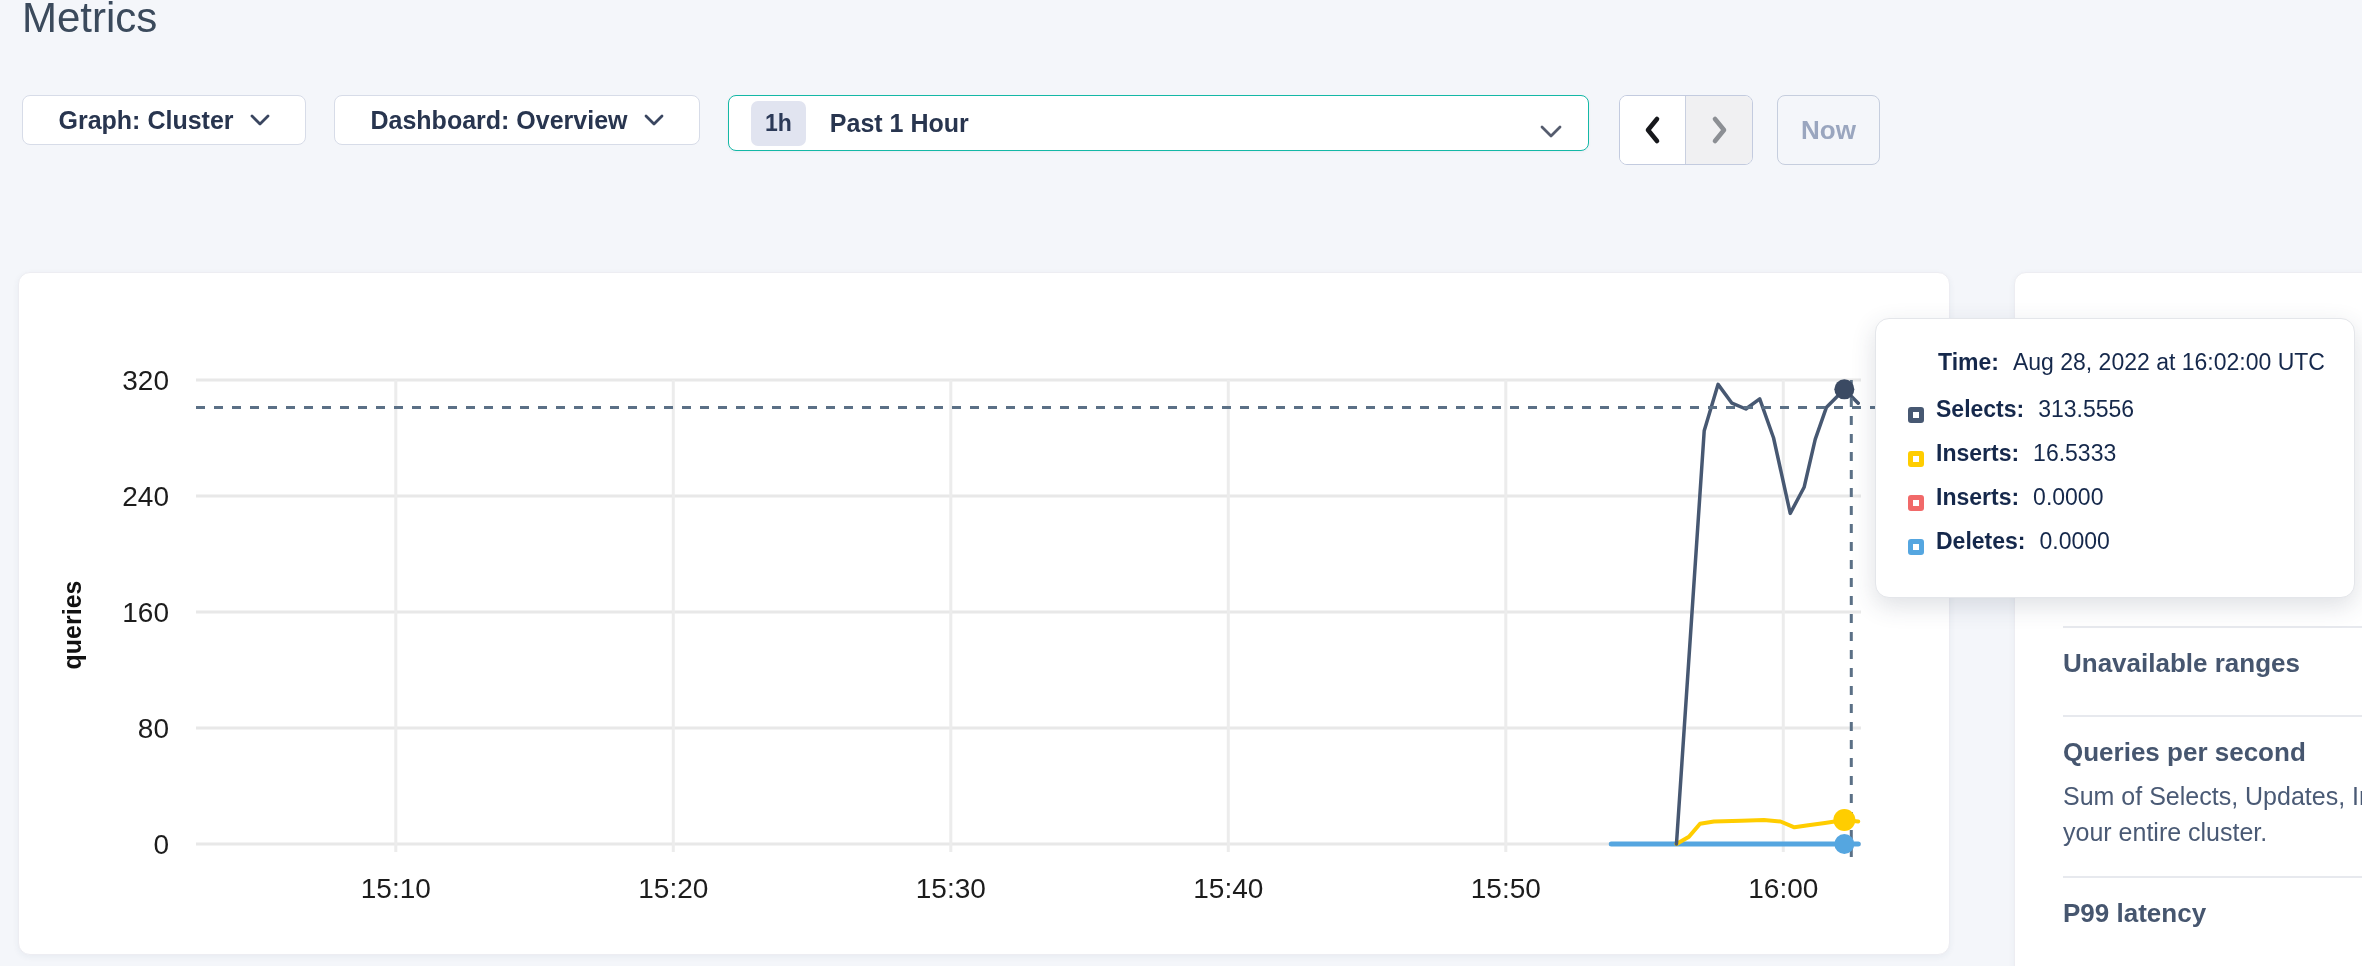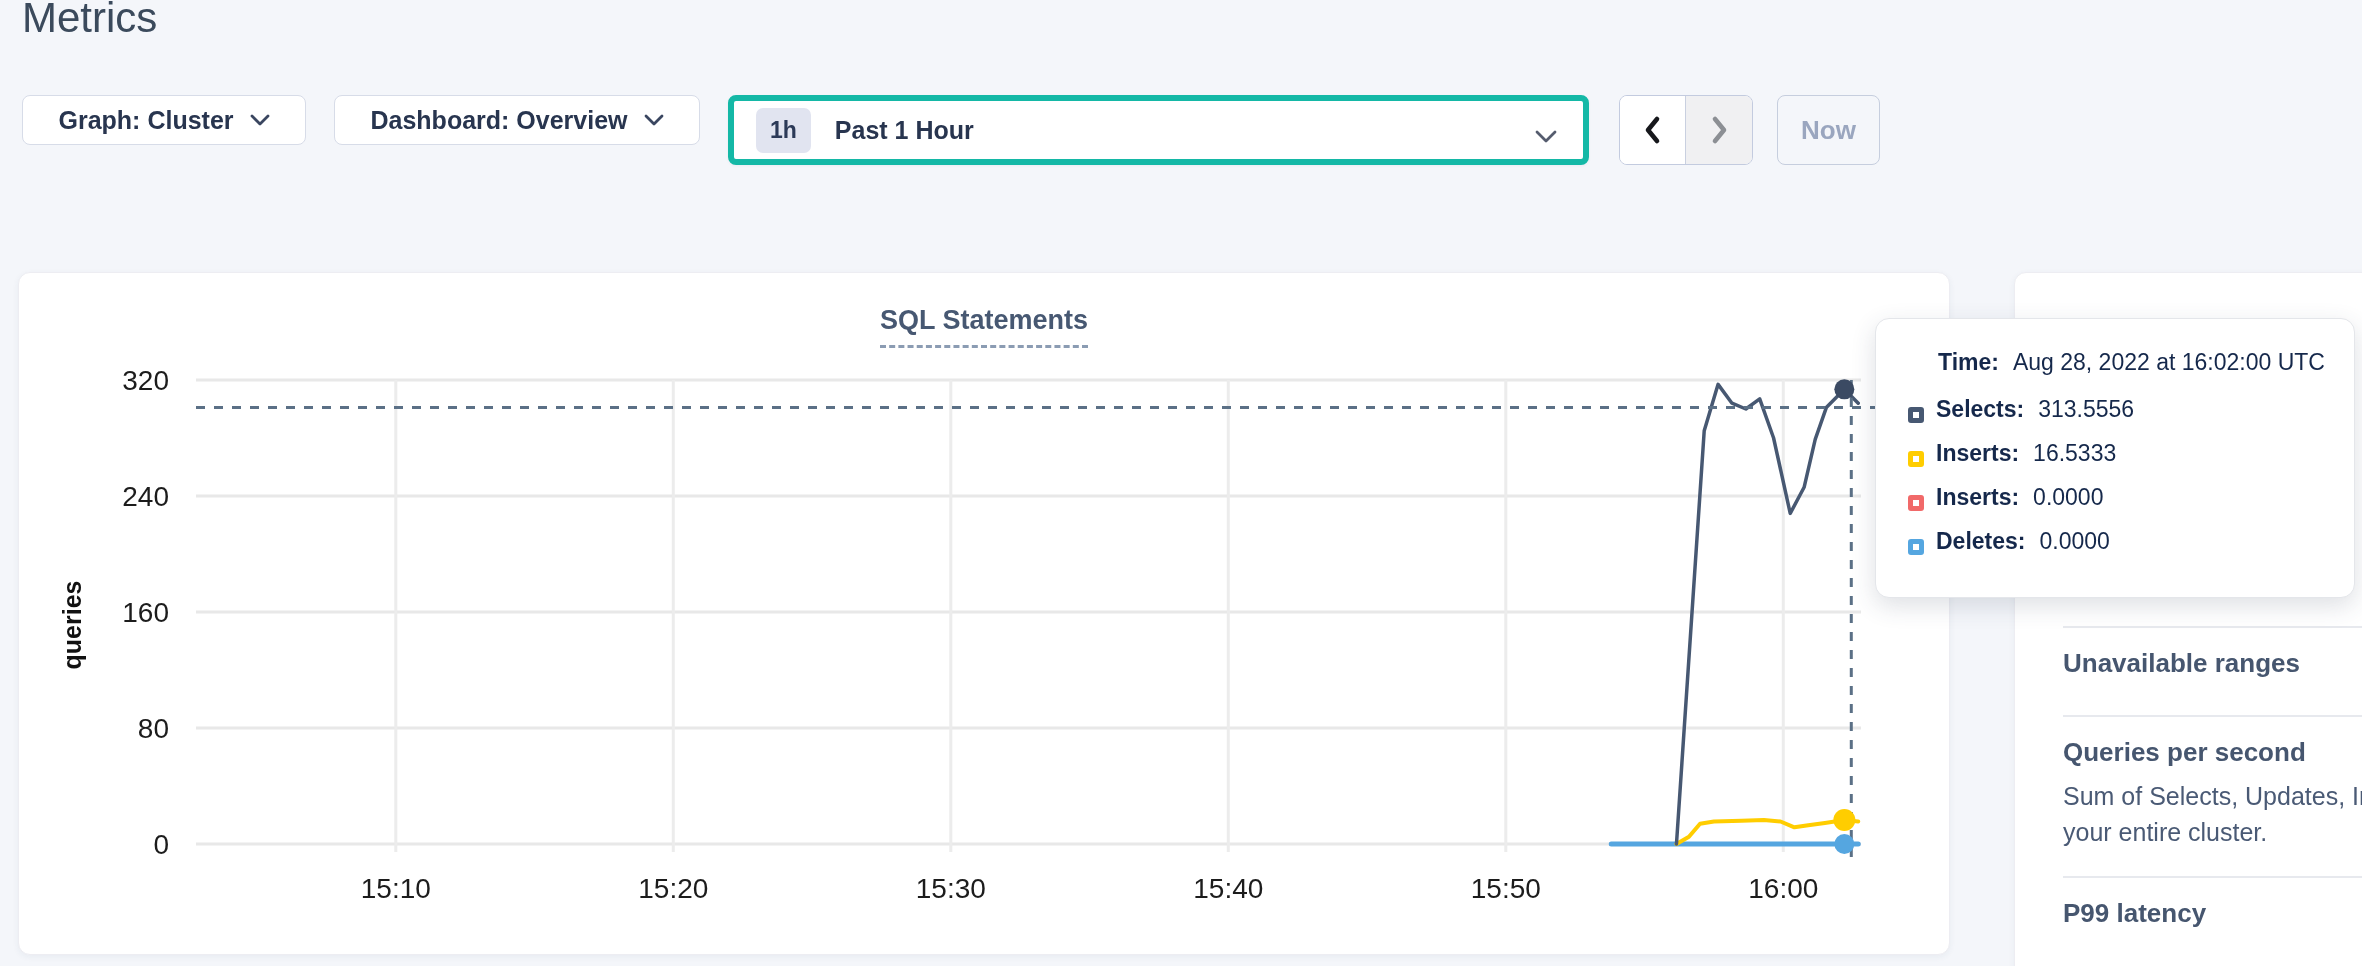--- a/index.html
+++ b/index.html
@@ -19,22 +19,22 @@
   .btn {
     position:absolute; top:95px; height:50px;
     background:#fff; border:1px solid #d7dce8; border-radius:8px;
     display:flex; align-items:center; justify-content:center;
     font-size:25px; font-weight:700; color:#28354f;
     cursor:pointer; gap:16px;
   }
   .btn-graph { left:22px;  width:284px; }
   .btn-dashboard { left:334px; width:366px; }
   .time-picker {
-    position:absolute; top:95px; left:728px; width:861px; height:70px;
-    background:#fff; border:6px solid #14b8a6; border-radius:8px;
+    position:absolute; top:95px; left:728px; width:861px; height:56px;
+    background:#fff; border:1px solid #14b8a6; border-radius:8px;
     display:flex; align-items:center; cursor:pointer;
     box-shadow:0 1px 3px rgba(40,60,100,.05);
   }
   .time-badge {
     margin-left:22px; padding:9px 14px; border-radius:7px;
     background:#e1e4f0; font-size:23px; font-weight:700; color:#2c3a58;
   }
   .time-label { margin-left:24px; font-size:25px; font-weight:600; color:#28354f; }
   .time-picker .chev { position:absolute; right:26px; top:29px; }
   .nav-group {
@@ -130,23 +130,20 @@
       <polyline points="8,4 17,15 8,26" fill="none" stroke="#8c8f94" stroke-width="4.6" stroke-linecap="round" stroke-linejoin="round"></polyline>
     </svg>
   </div>
 </div>
 
 <div class="btn-now">
   <span>Now</span>
 </div>
 
 <div class="chart-card">
-  <div class="chart-title-wrap">
-    <span class="chart-title">SQL Statements</span>
-  </div>
   <svg class="chart-svg" id="chart-svg" width="1932" height="600">
       <line x1="177" x2="1842" y1="491" y2="491" stroke="#e8e8e8" stroke-width="3"></line>
       <text x="150" y="501" text-anchor="end" font-size="28" fill="#1c1c1c">0</text>
       <line x1="177" x2="1842" y1="375" y2="375" stroke="#e8e8e8" stroke-width="3"></line>
       <text x="150" y="385" text-anchor="end" font-size="28" fill="#1c1c1c">80</text>
       <line x1="177" x2="1842" y1="259" y2="259" stroke="#e8e8e8" stroke-width="3"></line>
       <text x="150" y="269" text-anchor="end" font-size="28" fill="#1c1c1c">160</text>
       <line x1="177" x2="1842" y1="143" y2="143" stroke="#e8e8e8" stroke-width="3"></line>
       <text x="150" y="153" text-anchor="end" font-size="28" fill="#1c1c1c">240</text>
       <line x1="177" x2="1842" y1="27" y2="27" stroke="#e8e8e8" stroke-width="3"></line>

